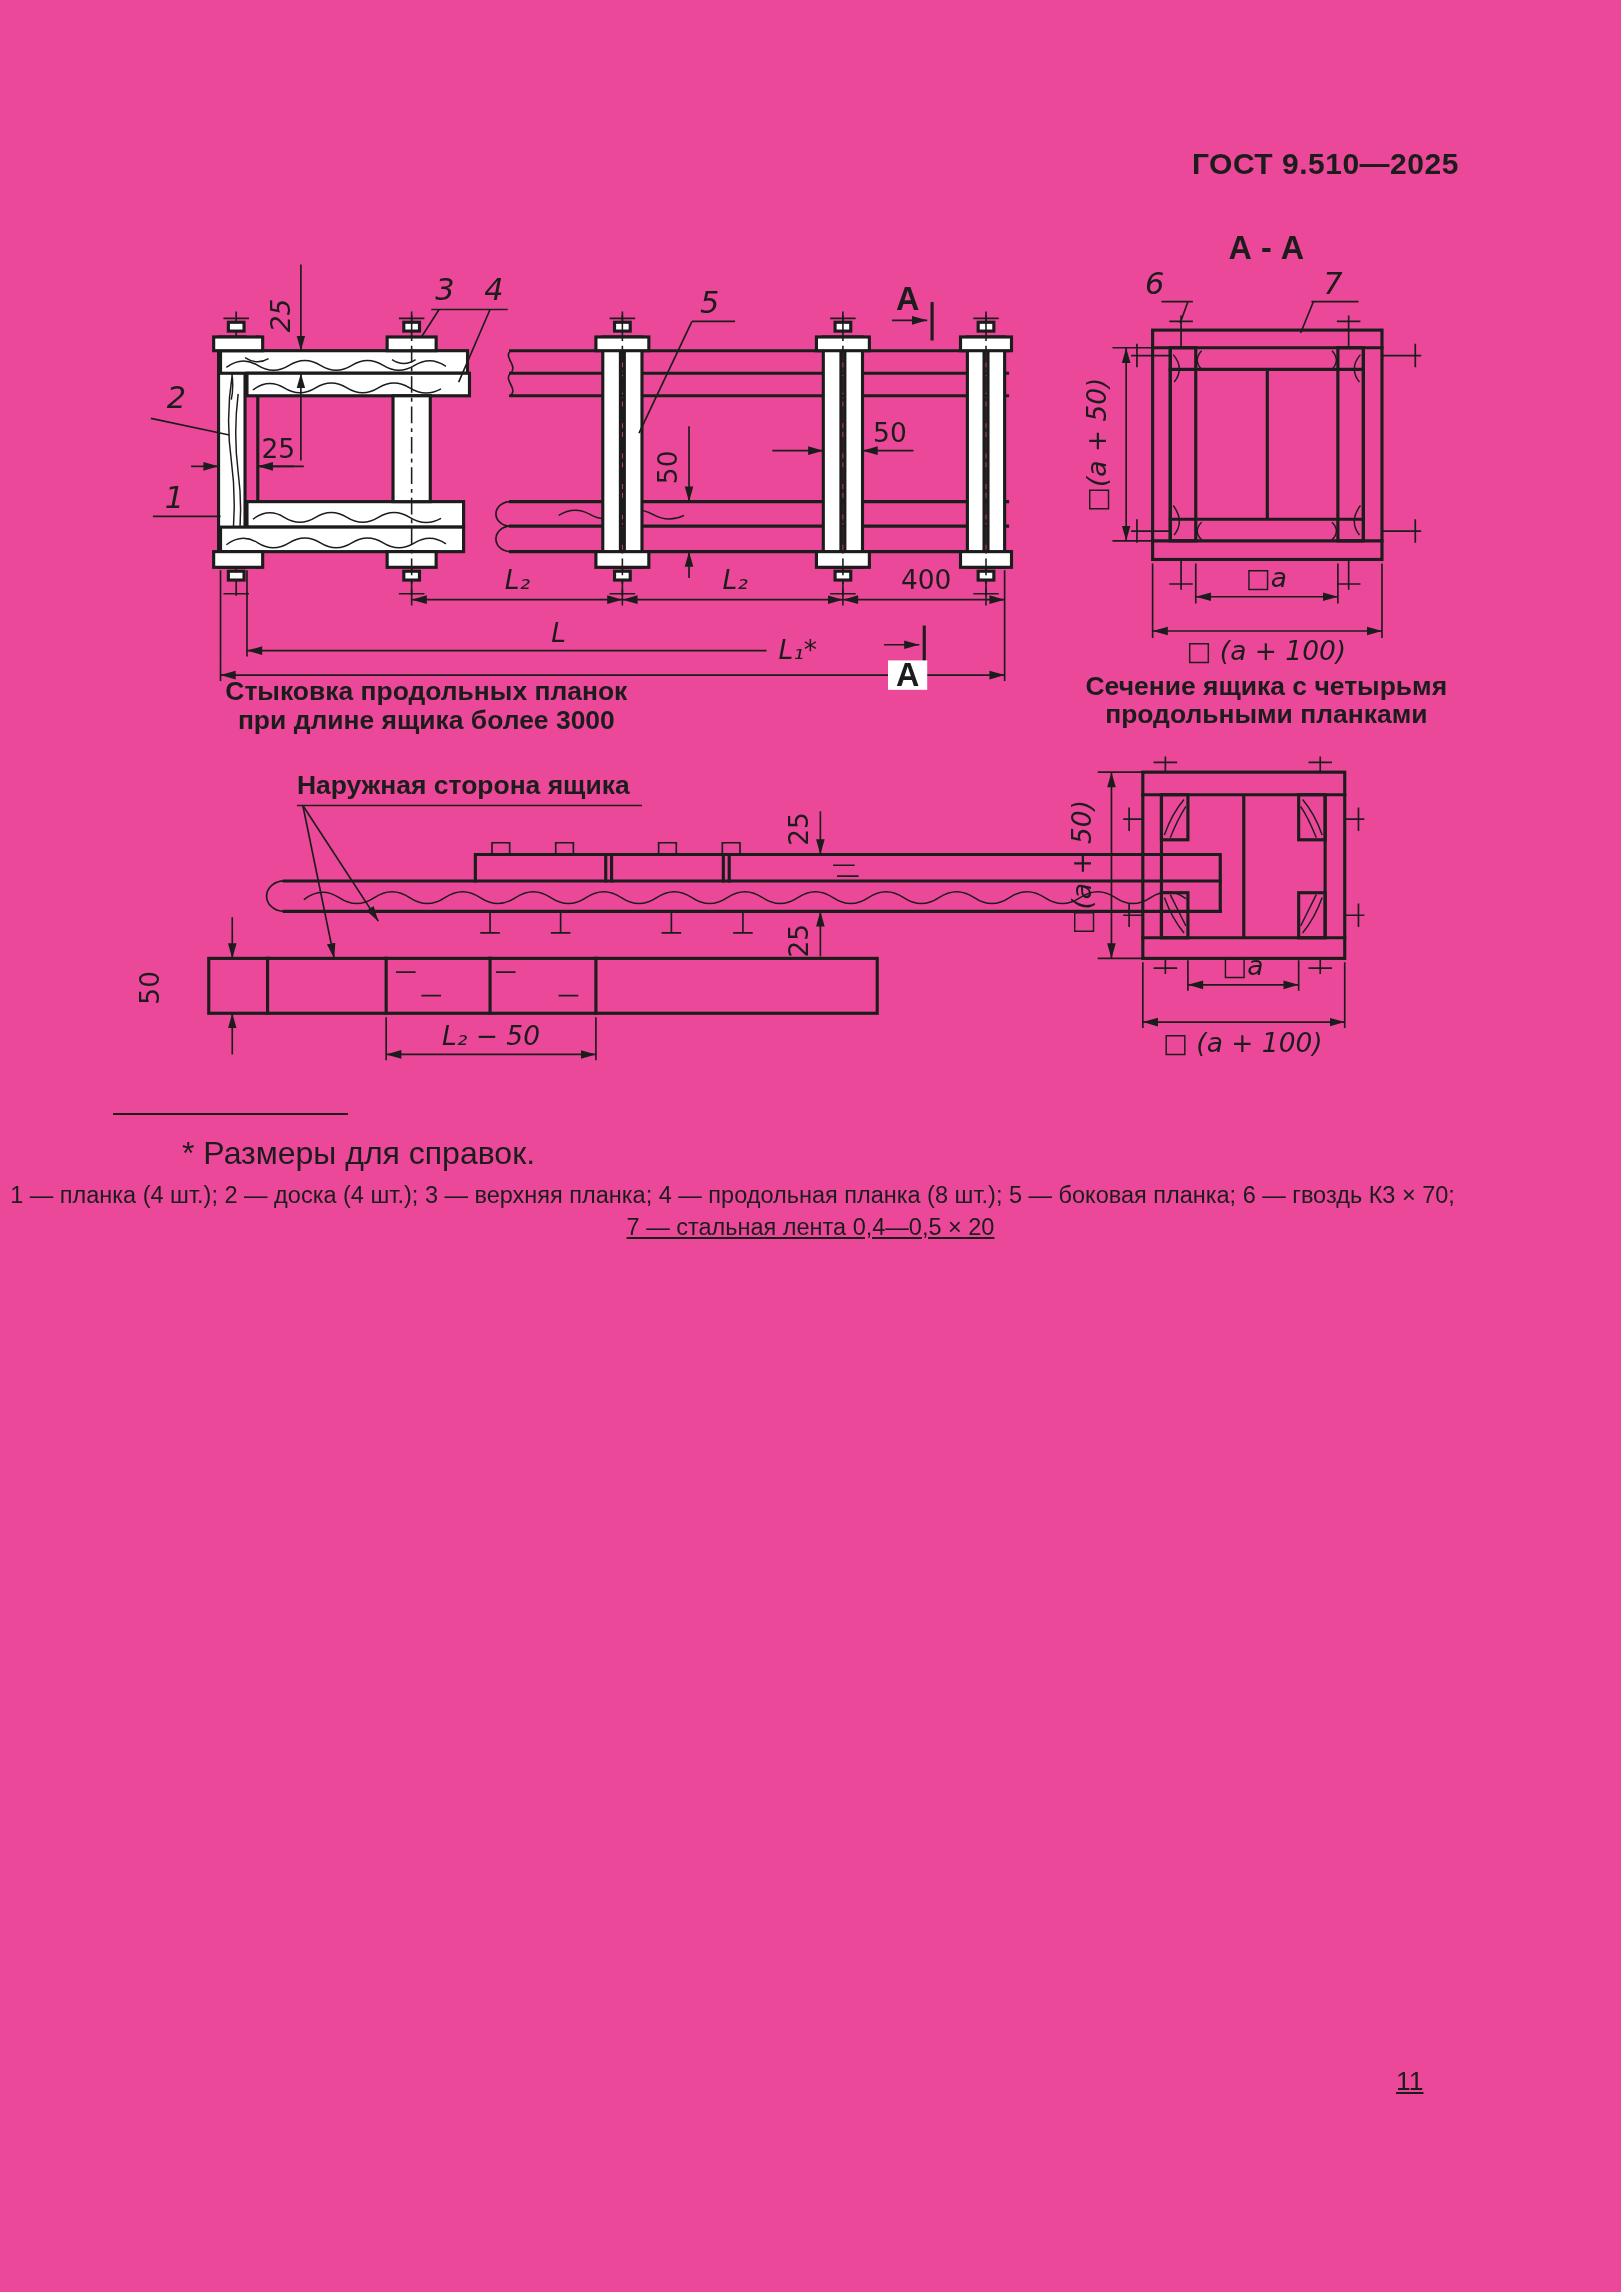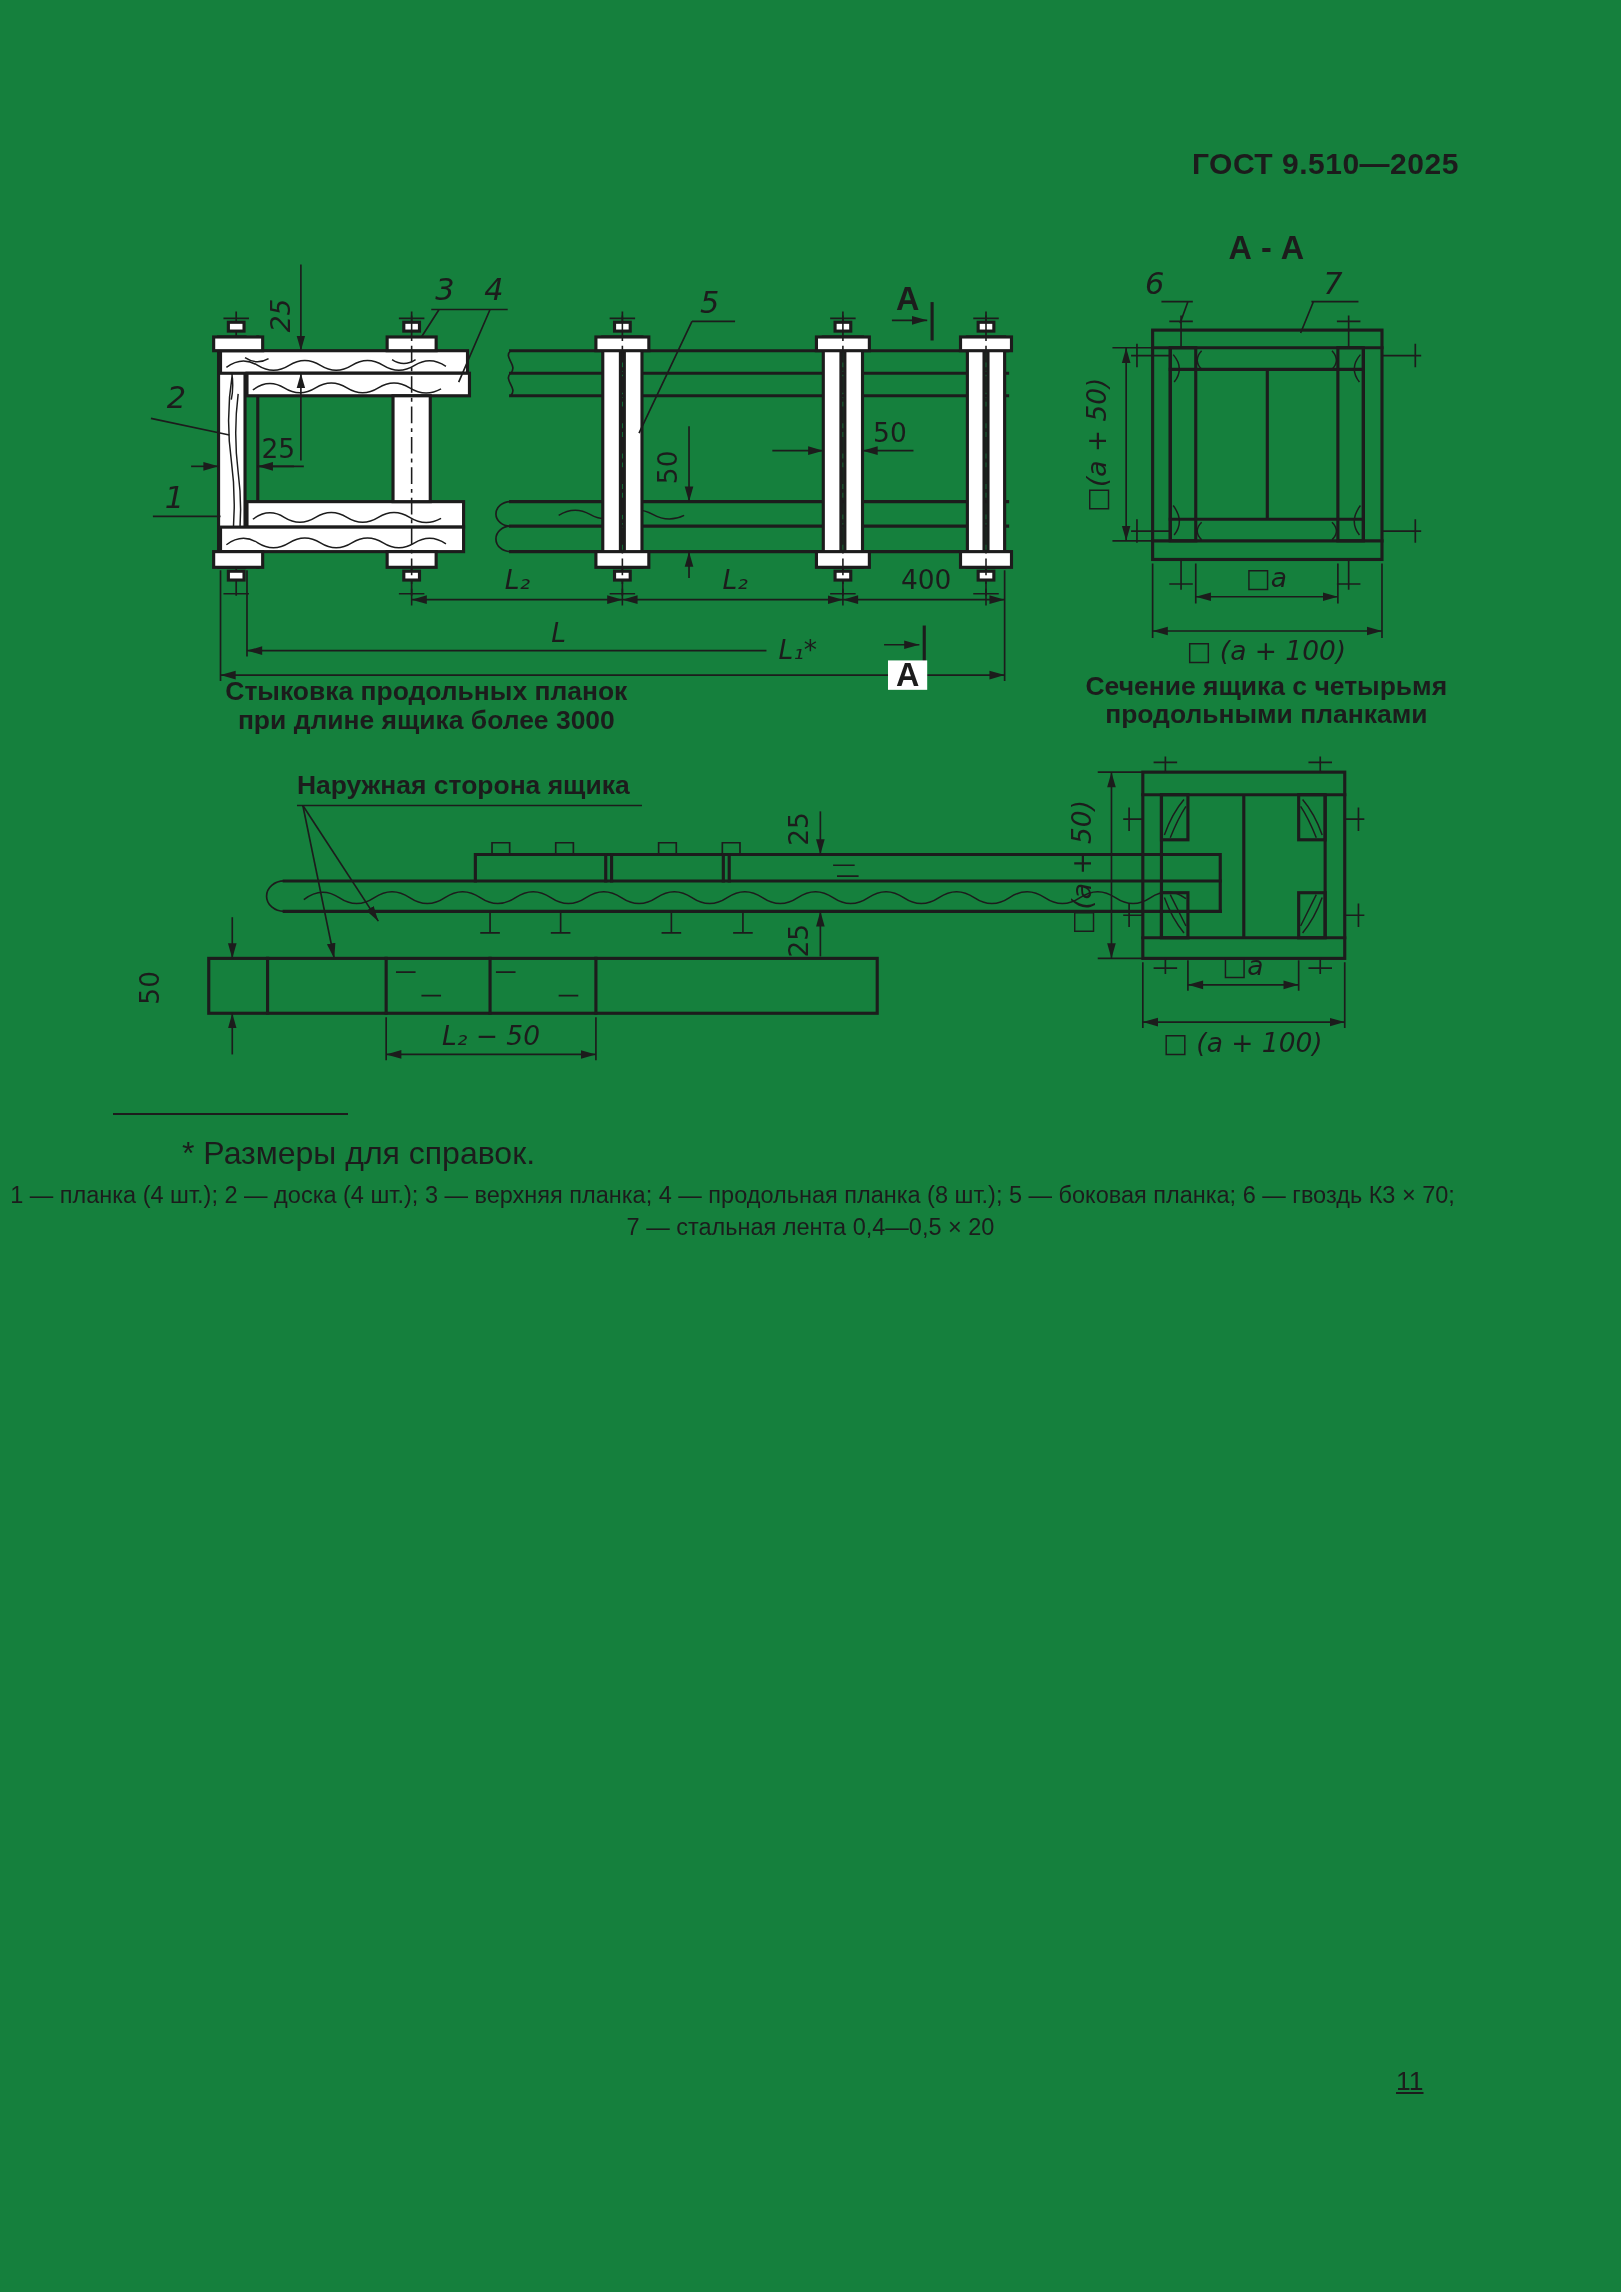--- a/index.html
+++ b/index.html
@@ -1,23 +1,23 @@
 <!DOCTYPE html>
 <html><head>
 <meta charset="utf-8">
 <style>
   html,body{margin:0;padding:0;background:#e8e8e8;}
-  .page{position:relative;width:1621px;height:2293px;background:#15803d;overflow:hidden;
+  .page{position:relative;width:1621px;height:2293px;background:#ec4899;overflow:hidden;
         font-family:"Liberation Sans",sans-serif;color:#1c1c1c;}
   .doc-header{position:absolute;left:1192px;top:147px;font-size:30px;font-weight:bold;letter-spacing:0.5px;}
   .page-num{position:absolute;left:1396px;top:2066px;font-size:26.5px;text-decoration:underline;}
   .fn-rule{position:absolute;left:113px;top:1113px;width:235px;border-top:2.9px solid #1c1c1c;}
   .footnote{position:absolute;left:182px;top:1135px;font-size:32px;}
   .legend1{position:absolute;left:0;top:1182px;width:1465px;text-align:center;font-size:23.5px;}
-  .legend2{position:absolute;left:0;top:1214px;width:1621px;text-align:center;font-size:23.5px;}
+  .legend2{position:absolute;left:0;top:1214px;width:1621px;text-align:center;font-size:23.5px;text-decoration:underline;}
   .figcap{position:absolute;left:0;top:1256px;width:1451px;text-align:center;font-size:26.5px;}
   svg.draw{position:absolute;left:98px;top:225px;}
   
   .thick{stroke:#1c1c1c;stroke-width:3.2;fill:none;stroke-linecap:square;}
   .thickf{stroke:#1c1c1c;stroke-width:3.2;fill:#ffffff;}
   .thin{stroke:#1c1c1c;stroke-width:1.7;fill:none;}
   .grain{stroke:#1c1c1c;stroke-width:1.5;fill:none;}
   .dash{stroke:#1c1c1c;stroke-width:1.6;fill:none;stroke-dasharray:17 5 4 5;}
   text{fill:#1c1c1c;}
   .dim{font:27px "DejaVu Sans",sans-serif;}

